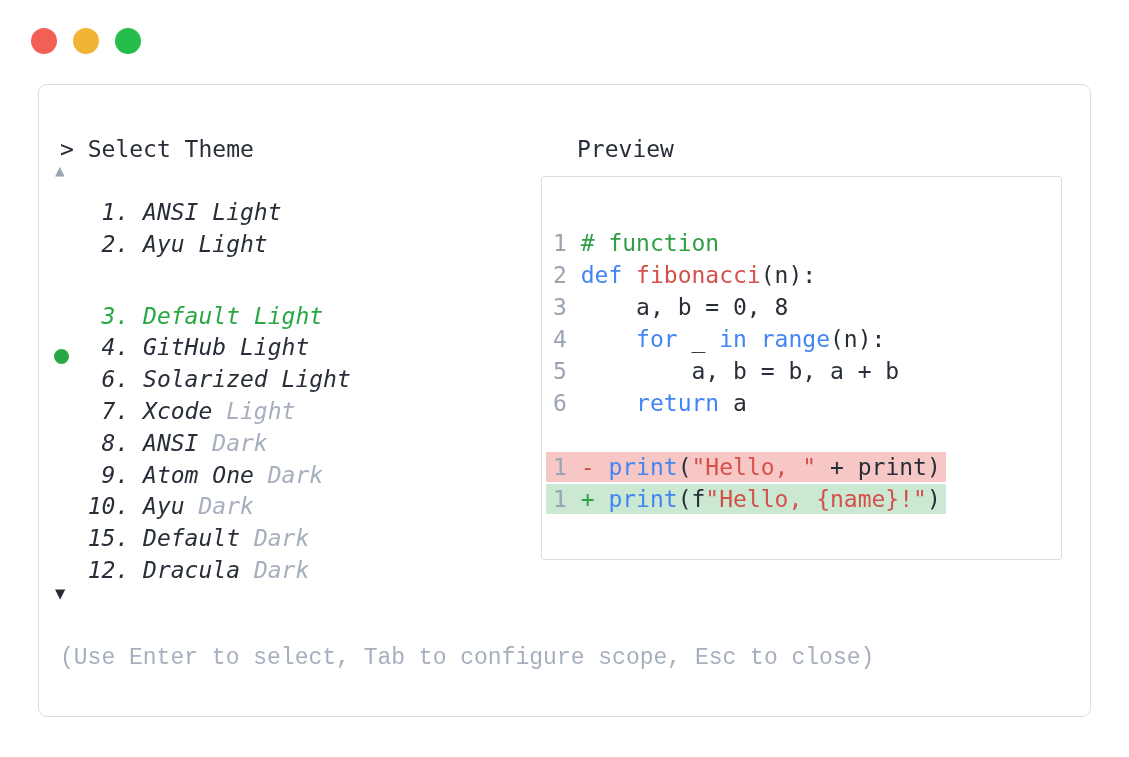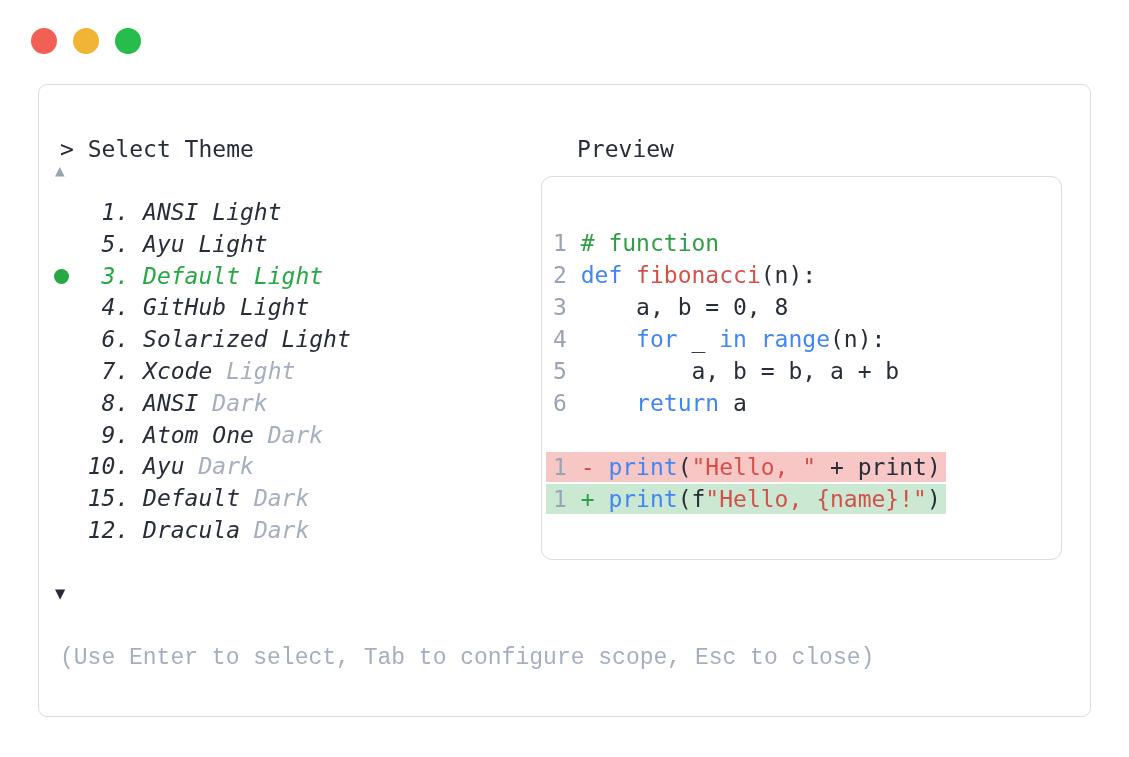--- a/index.html
+++ b/index.html
@@ -16,28 +16,28 @@
   .panel{
     position:absolute;left:38px;top:84px;width:1053px;height:633px;box-sizing:border-box;
     background:#fff;border:1.5px solid var(--border);border-radius:9px;
   }
   .prompt{position:absolute;left:21px;top:48px;}
   .up-arrow{position:absolute;left:16px;top:78px;font-size:16px;line-height:16px;color:var(--scroll-up-arrow);}
   .down-arrow{position:absolute;left:16px;top:500px;font-size:17px;line-height:16px;color:var(--scroll-down-arrow);}
   .theme-list{position:absolute;left:21px;top:112px;}
   .theme-row{position:relative;line-height:31.8px;font-size:23px;color:var(--fg);white-space:pre;font-style:italic;}
   .theme-row .dim{color:var(--dim-text);}
-  .theme-row.sel, .theme-row.sel span{color:var(--selection-green);}
+  .theme-row.sel, .theme-row.sel span{color:var(--selection-green);margin-top:40px;}
   .sel-dot{position:absolute;left:-6px;top:8px;width:15px;height:15px;border-radius:50%;background:var(--selection-green);}
   .help{position:absolute;left:21px;top:557px;color:var(--dim-text);font-family:Liberation Mono, monospace;}
   
   .preview-label{position:absolute;left:498px;top:48px;margin-left:40px;}
   .preview-box{
     position:absolute;left:502px;top:91px;width:521px;height:384px;box-sizing:border-box;
-    border:1.5px solid var(--border);border-radius:11px;background:#fff;
+    border:1.5px solid var(--border);border-radius:3px;background:#fff;
     padding:50px 16px 0 11px;overflow:hidden;
   }
   .code-line{font-size:23px;line-height:32px;white-space:pre;color:var(--fg);}
   .blank-line{height:32px;}
   .tk-num{color:var(--line-number);}
   .tk-fg{color:var(--fg);}
   .tk-comment{color:var(--comment-green);}
   .tk-kw{color:var(--keyword-blue);}
   .tk-fn,.tk-str{color:var(--string-red);}
   .tk-del{color:var(--diff-removed-marker);}
@@ -53,21 +53,21 @@
   <span class="dot d1" style="background: rgb(241, 95, 85);"></span>
   <span class="dot d2" style="background: rgb(241, 180, 52);"></span>
   <span class="dot d3" style="background: rgb(39, 189, 76);"></span>
 </div>
 
 <div class="panel">
   <div class="prompt mono">&gt; Select Theme</div>
   <div class="up-arrow">▲</div>
   <div class="theme-list">
       <div class="theme-row"><span>   1. ANSI </span><span>Light</span></div>
-      <div class="theme-row"><span>   5. Ayu </span><span>Light</span></div>
+      <div class="theme-row"><span>   2. Ayu </span><span>Light</span></div>
       <div class="theme-row sel"><span class="sel-dot"></span><span>   3. Default </span><span>Light</span></div>
       <div class="theme-row"><span>   4. GitHub </span><span>Light</span></div>
       <div class="theme-row"><span>   6. Solarized </span><span>Light</span></div>
       <div class="theme-row"><span>   7. Xcode </span><span class="dim">Light</span></div>
       <div class="theme-row"><span>   8. ANSI </span><span class="dim">Dark</span></div>
       <div class="theme-row"><span>   9. Atom One </span><span class="dim">Dark</span></div>
       <div class="theme-row"><span>  10. Ayu </span><span class="dim">Dark</span></div>
       <div class="theme-row"><span>  15. Default </span><span class="dim">Dark</span></div>
       <div class="theme-row"><span>  12. Dracula </span><span class="dim">Dark</span></div>
     </div>

